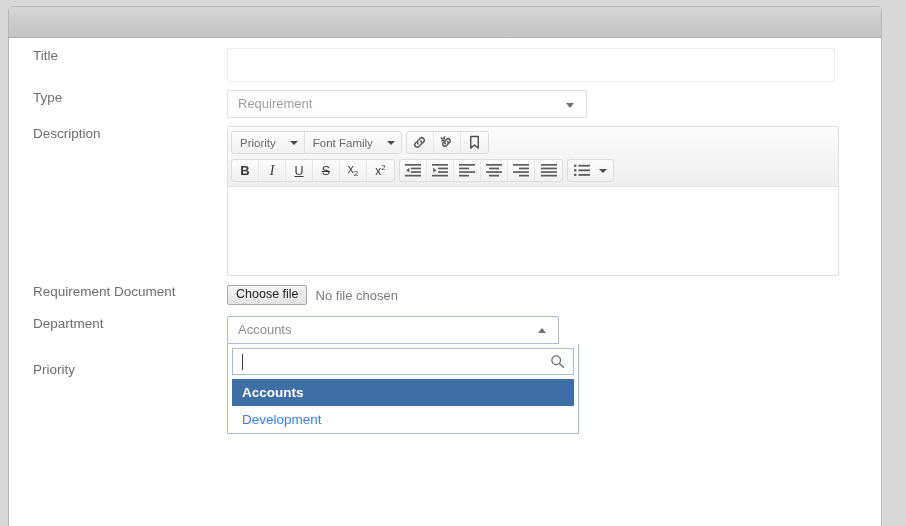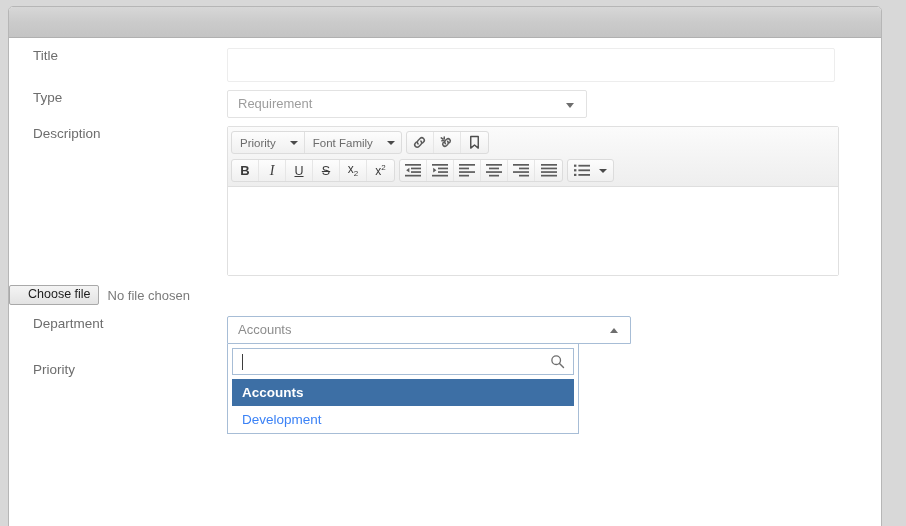--- a/index.html
+++ b/index.html
@@ -170,21 +170,21 @@
     height: 88px;
     background: #ffffff;
   }
 
   
   .file-row { display: flex; align-items: center; height: 22px; }
   .file-btn {
     background: linear-gradient(to bottom, #f4f4f4 0%, #e3e3e3 100%);
     border: 1px solid #a9a9a9;
     border-radius: 2px;
-    padding: 1px 7px 2px 18px;
+    padding: 1px 7px 2px 8px;
     font-size: 12.5px;
     color: #1d1d1d;
     line-height: 15px;
   }
   .file-name {
     margin-left: 9px;
     color: #7a7a7a;
     font-size: 13px;
   }
 
@@ -436,32 +436,33 @@
           </div>
 
           <div class="ed-area">
             <span></span>
           </div>
         </div>
       </div>
     </div>
 
     <div class="form-row" style="margin-top:8px;">
+      <div class="form-label">Requirement Document</div>
       <div class="form-field">
         <div class="file-row">
           <span class="file-btn">Choose file</span>
           <span class="file-name">No file chosen</span>
         </div>
       </div>
     </div>
 
     <div class="form-row" style="margin-top:10px;">
       <div class="form-label">Department</div>
       <div class="form-field">
-        <div class="dept-wrap" style="width:404px;">
+        <div class="dept-wrap" style="width:332px;">
           <div class="dept-select">
             <span class="sel-text">Accounts</span>
             <span class="caret-up"></span>
           </div>
           <div class="dept-dropdown">
             <div class="dept-search">
               <span class="cursor"></span>
               <span></span>
               <svg class="search-icon" viewBox="0 0 16 16">
                 <circle cx="6.6" cy="6.6" r="4.6" fill="none" stroke="#6e6e6e" stroke-width="1.4"></circle>

